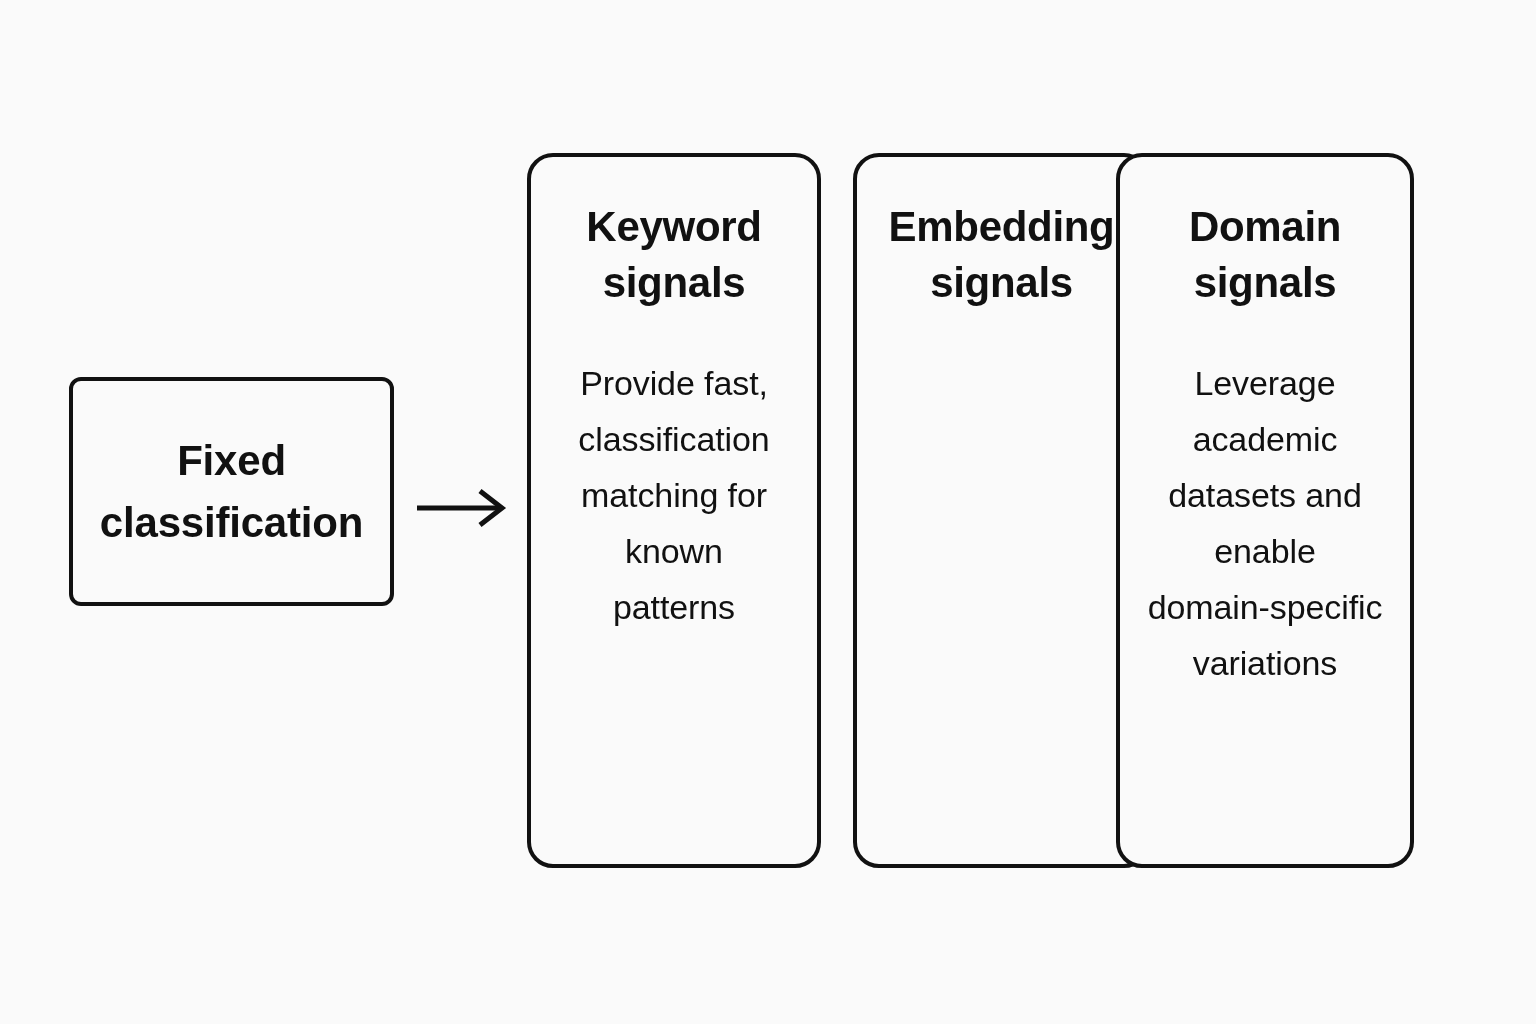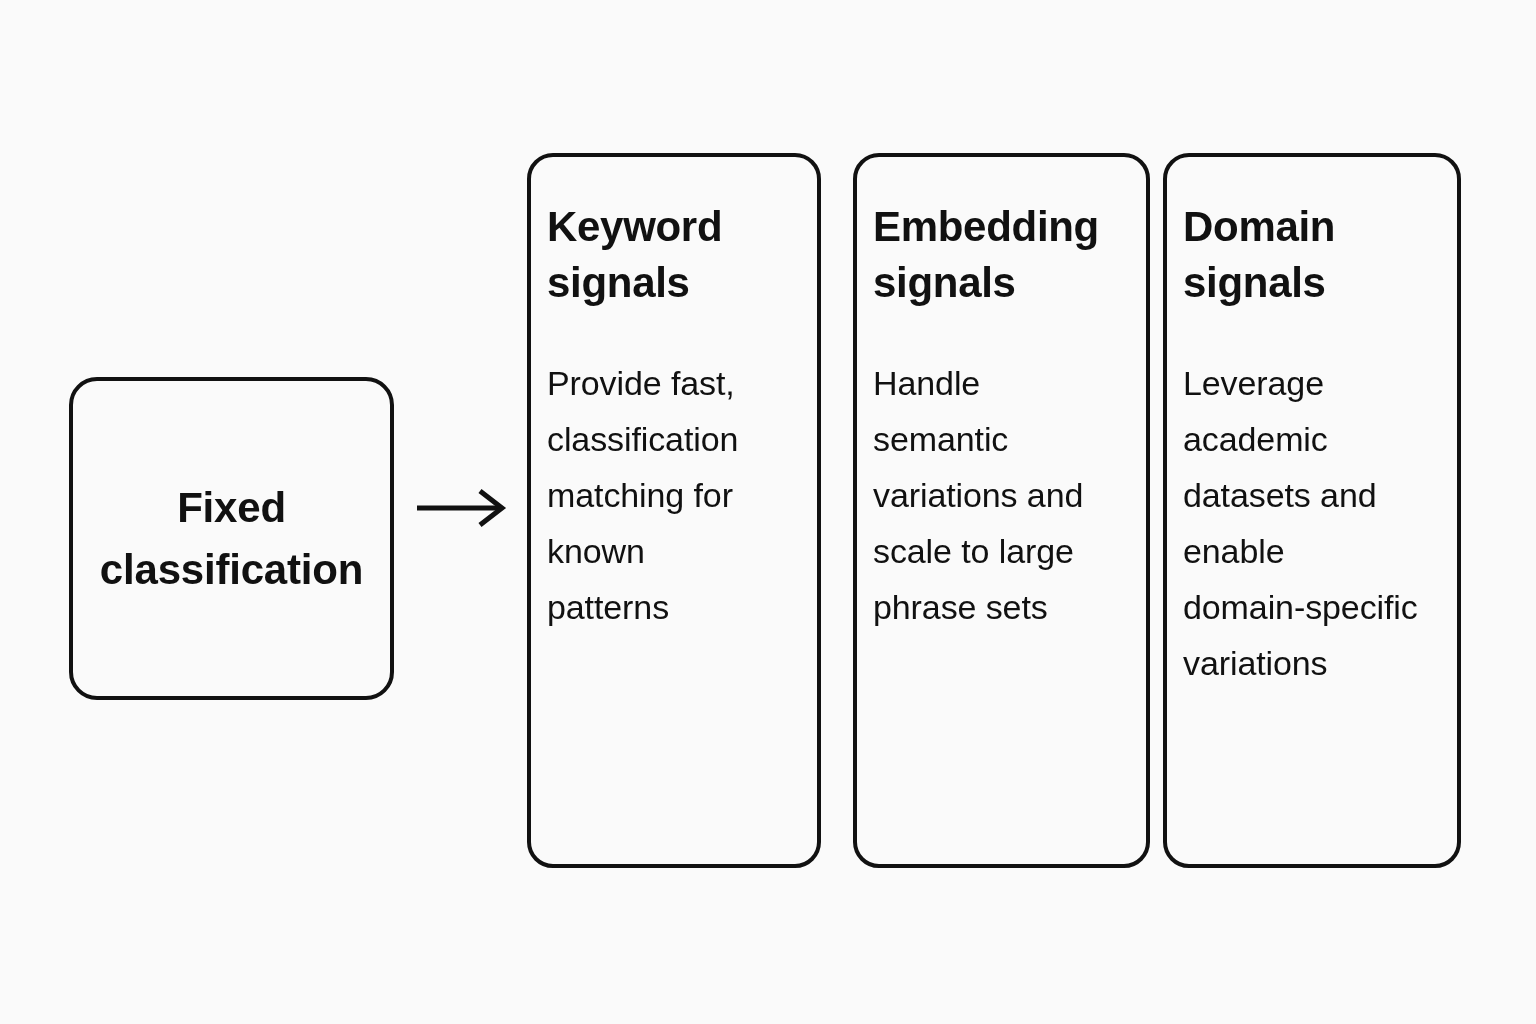--- a/index.html
+++ b/index.html
@@ -19,24 +19,24 @@
     width: 1536px;
     height: 1024px;
   }
 
   
   .source-box {
     position: absolute;
     left: 69px;
     top: 377px;
     width: 325px;
-    height: 323px;
+    height: 229px;
     box-sizing: border-box;
     border: 4px solid #111111;
-    border-radius: 28px;
+    border-radius: 12px;
     background: #fafafa;
     display: flex;
     align-items: center;
     justify-content: center;
     text-align: center;
   }
   .source-label {
     font-size: 42px;
     font-weight: bold;
     line-height: 62px;
@@ -57,25 +57,25 @@
   
   .card {
     position: absolute;
     top: 153px;
     height: 715px;
     box-sizing: border-box;
     border: 4px solid #111111;
     border-radius: 26px;
     background: #fafafa;
     padding: 42px 16px 0 16px;
-    text-align: left;
+    text-align: center;
   }
   .card-1 { left: 527px; width: 294px; }
   .card-2 { left: 853px; width: 297px; }
-  .card-3 { left: 1163px; width: 298px; }
+  .card-3 { left: 1116px; width: 298px; }
 
   .card-title {
     font-size: 42px;
     font-weight: bold;
     line-height: 56px;
     letter-spacing: -0.3px;
     white-space: pre-line;
   }
   .card-body {
     margin-top: 44px;
@@ -109,25 +109,20 @@
     <div class="card-body">Provide fast,
 classification
 matching for
 known
 patterns</div>
   </div>
 
   <div class="card card-2">
     <div class="card-title">Embedding
 signals</div>
-    <div class="card-body">Handle
-semantic
-variations and
-scale to large
-phrase sets</div>
   </div>
 
   <div class="card card-3">
     <div class="card-title">Domain
 signals</div>
     <div class="card-body">Leverage
 academic
 datasets and
 enable
 domain-specific

